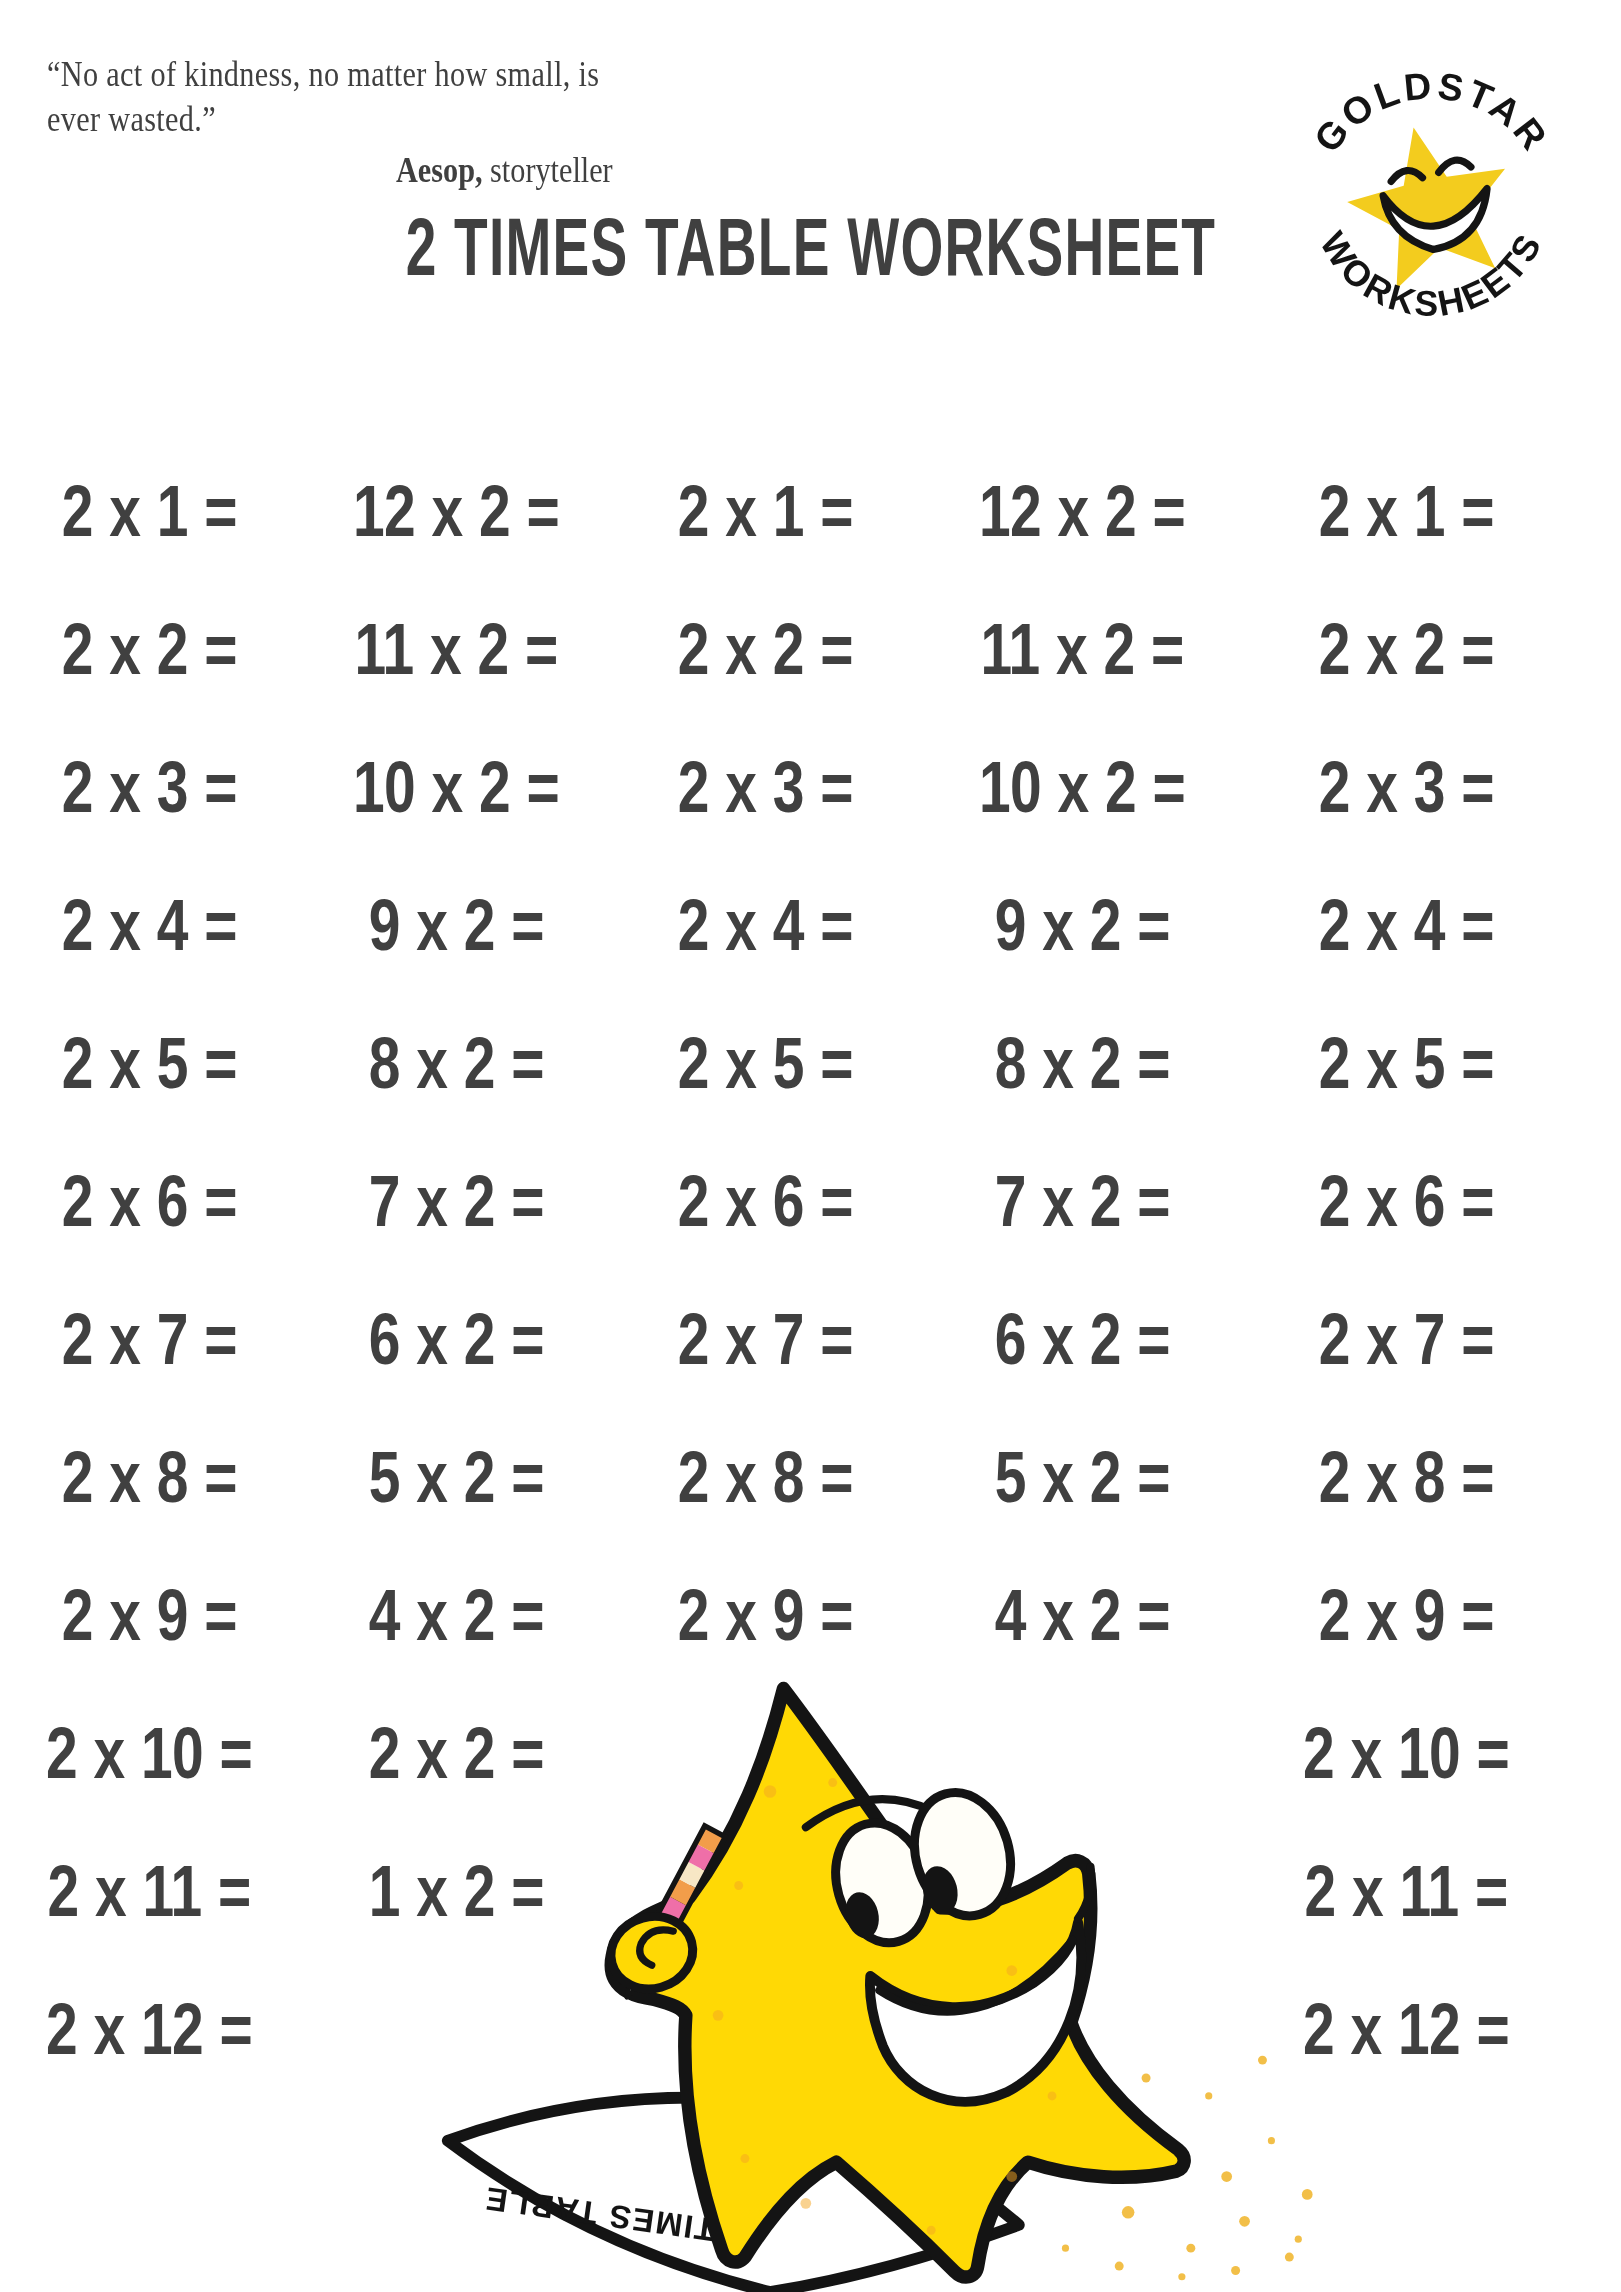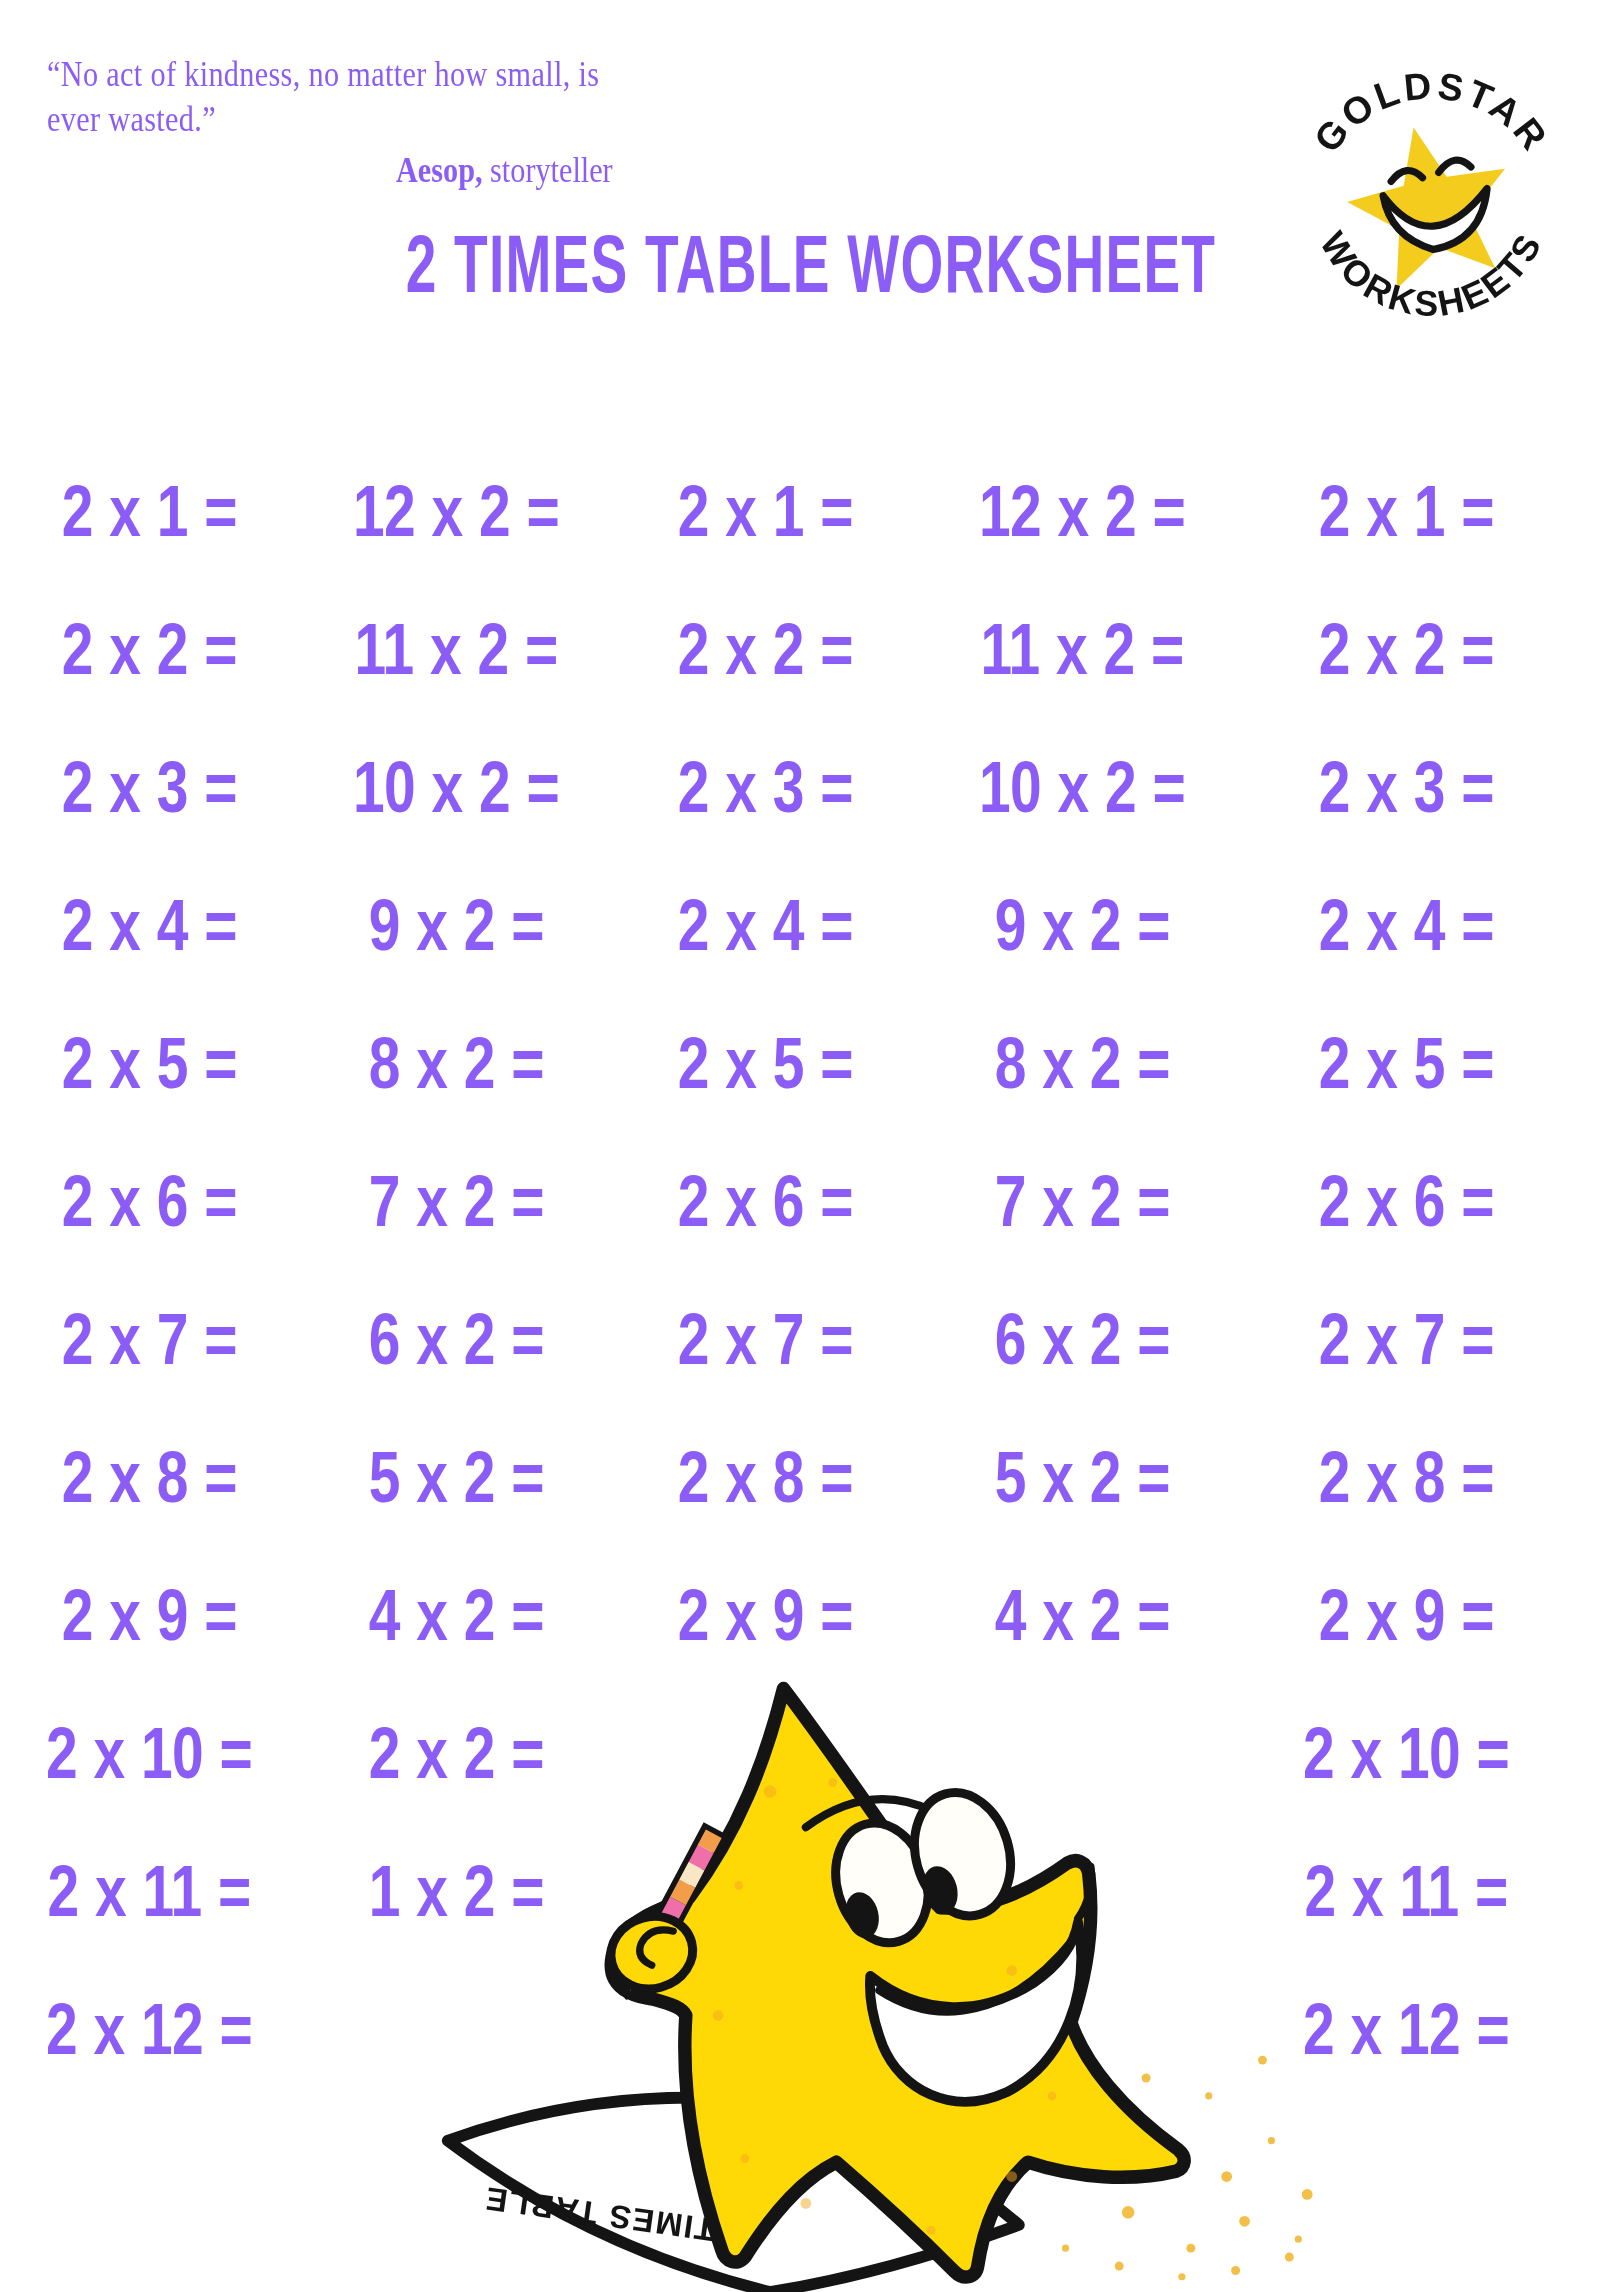--- a/index.html
+++ b/index.html
@@ -1,26 +1,26 @@
 <!DOCTYPE html>
 <html style="font-size:14.3px"><head>
 <meta charset="utf-8">
 <style>
   html,body{margin:0;padding:0}
   .page{position:relative;width:1621px;height:2293px;background:#fff;overflow:hidden;
-        font-family:"Liberation Sans",sans-serif;color:#8b5cf6}
+        font-family:"Liberation Sans",sans-serif;color:#404040}
   
   .quote{position:absolute;left:47px;top:52px;font-family:"Liberation Serif",serif;
          font-size:36px;line-height:45px;letter-spacing:0.4px;white-space:nowrap;
          transform:scaleX(.84);transform-origin:left top}
   .quote-author{position:absolute;left:396px;top:149px;font-family:"Liberation Serif",serif;
          font-size:36px;white-space:nowrap;transform:scaleX(.84);transform-origin:left top}
   .quote-author b{font-weight:700}
   
-  .title{position:absolute;left:0;top:224px;width:1621px;text-align:center;white-space:nowrap}
+  .title{position:absolute;left:0;top:207px;width:1621px;text-align:center;white-space:nowrap}
   .title .squeeze{display:inline-block;font-weight:700;font-size:81px;line-height:1;
          transform:scaleX(.68);transform-origin:center top;letter-spacing:1.8px}
   .subtitle{position:absolute;left:0;top:292px;width:1621px;text-align:center;white-space:nowrap}
   .subtitle .squeeze{display:inline-block;font-weight:700;font-size:73px;line-height:1;
          transform:scaleX(.70);transform-origin:center top;letter-spacing:0.9px}
   
   .col{position:absolute;top:474px;width:304px}
   .cell{height:138px;text-align:center;white-space:nowrap}
   .sq{display:inline-block;font-weight:700;font-size:73px;line-height:1;letter-spacing:-0.9px;
       word-spacing:1.8px;transform:scaleX(.78);transform-origin:center top}

